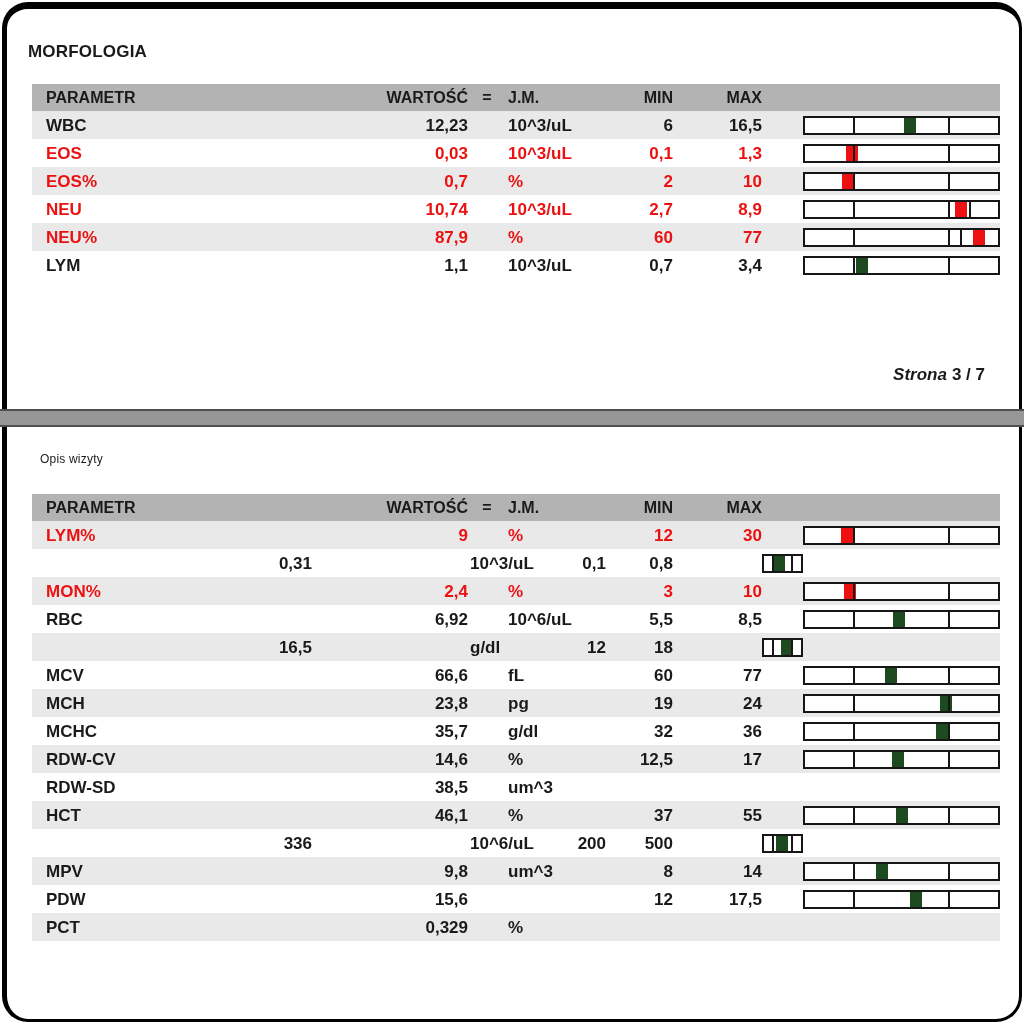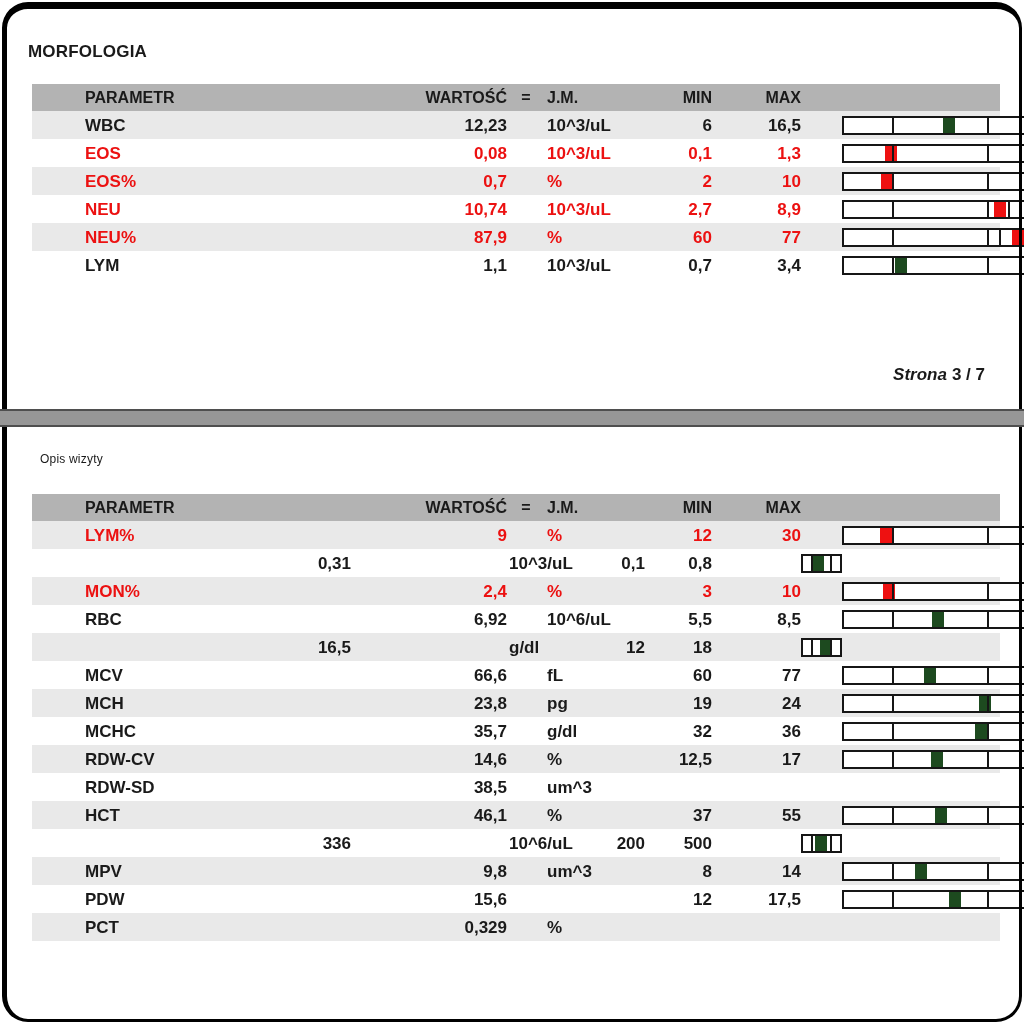--- a/index.html
+++ b/index.html
@@ -30,21 +30,21 @@
   }
   #top-title{left:28px;top:42px}
   #bottom-title{left:40px;top:452px;font-weight:400;font-size:12px}
   .table{position:absolute;width:968px;left:32px}
   #top-table{top:84px}
   #bottom-table{top:494px}
   .trow{
     display:grid;
     grid-template-columns:280px 156px 38px 100px 67px 89px 41px 197px;
     height:28px;align-items:center;
-    font-weight:700;font-size:17px;line-height:1;padding-left:39px;
+    font-weight:700;font-size:17px;line-height:1;
   }
   .thead{height:27px;background:var(--header-bg,#b3b3b3);font-size:16px}
   .stripe{background:var(--stripe,#e9e9e9)}
   .abn{color:var(--red,#ec1111)}
   .c-param{padding-left:14px;text-align:left}
   .c-value,.c-min,.c-max{text-align:right}
   .c-eq{text-align:center}
   .c-unit{padding-left:2px;text-align:left}
   .c-bar{display:flex;align-items:center;justify-content:flex-start}
   .bar{
@@ -93,21 +93,21 @@
         <div class="c-bar">
           <div class="bar">
             <span class="marker" style="left: 54.5%; background: rgb(29, 74, 31);"></span>
             <span class="tick" style="left: 25.5%;"></span>
             <span class="tick" style="left: 74.5%;"></span>
           </div>
         </div>
       </div>
       <div class="trow abn">
         <div class="c-param">EOS</div>
-        <div class="c-value">0,08</div>
+        <div class="c-value">0,03</div>
         <div class="c-eq"></div>
         <div class="c-unit">10^3/uL</div>
         <div class="c-min">0,1</div>
         <div class="c-max">1,3</div>
         <div class=""></div>
         <div class="c-bar">
           <div class="bar">
             <span class="marker" style="left: 24.5%; background: rgb(238, 17, 17);"></span>
             <span class="tick" style="left: 25.5%;"></span>
             <span class="tick" style="left: 74.5%;"></span>

